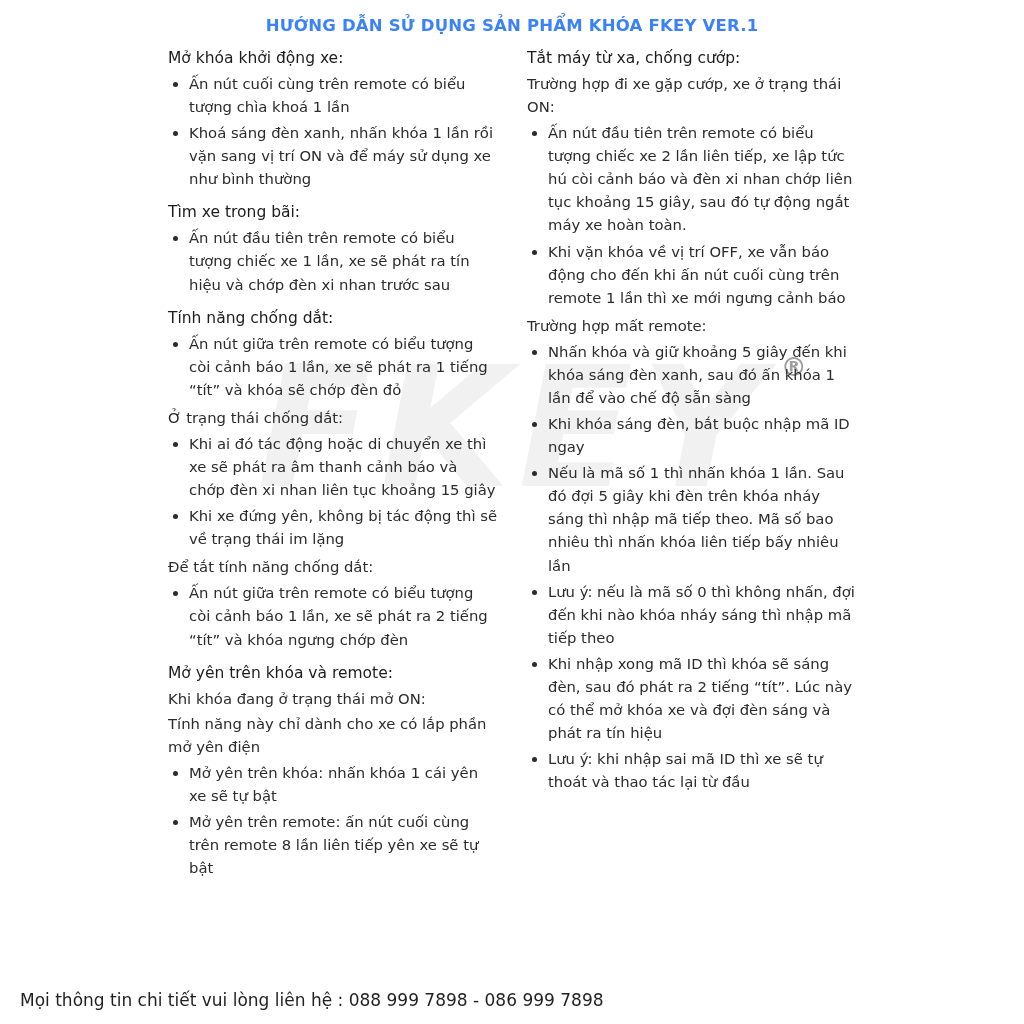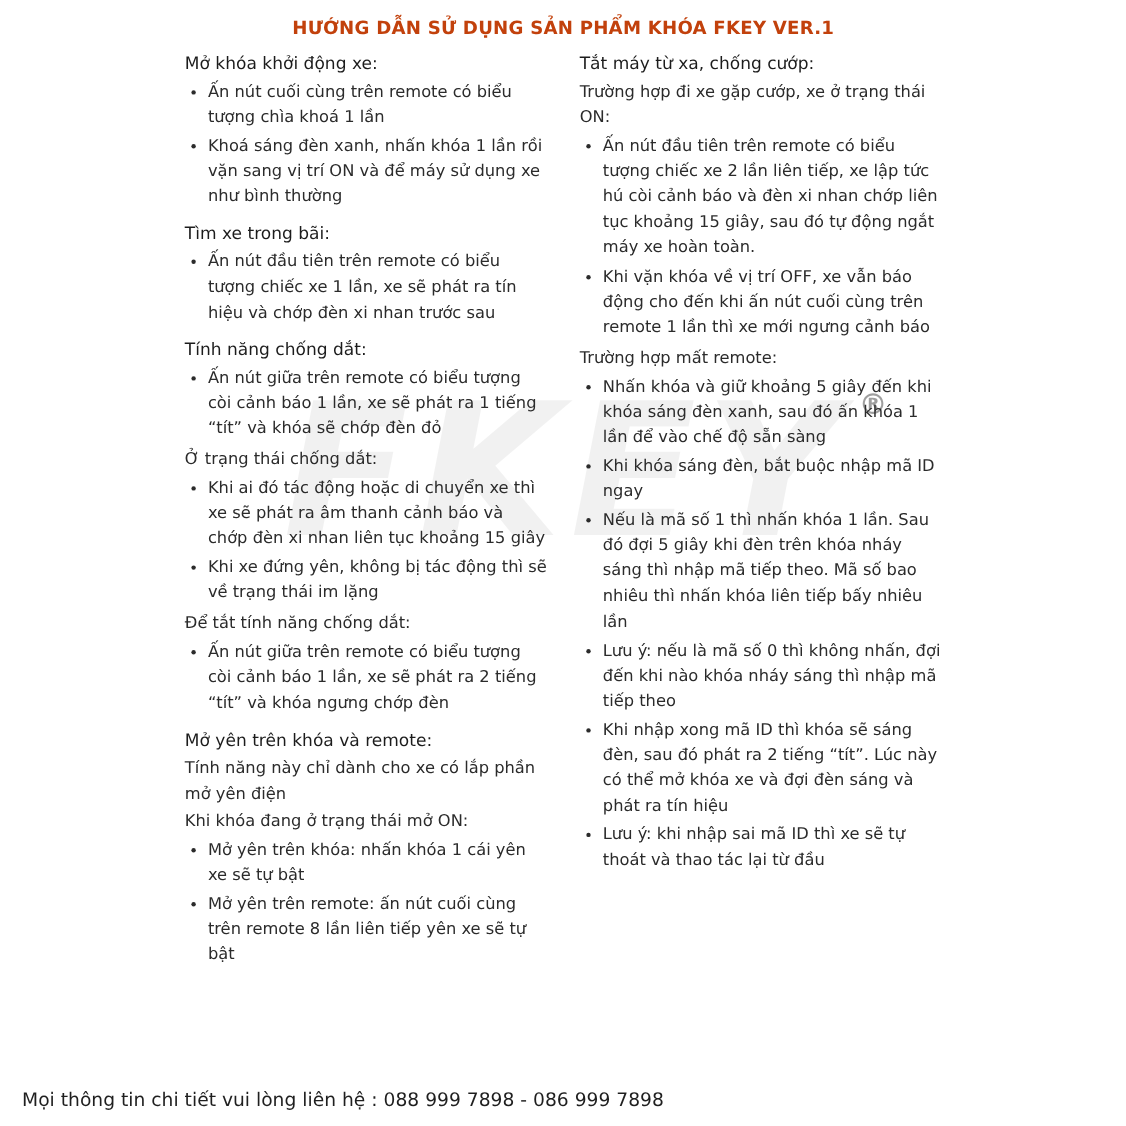--- a/index.html
+++ b/index.html
@@ -9,21 +9,21 @@
     font-family: "DejaVu Sans", "Liberation Sans", sans-serif;
     color: #2b2b2b;
     position: relative;
     overflow: hidden;
   }
   .page { position: relative; width: 1024px; height: 1024px; padding-top: 12px; }
   .title {
     text-align: center;
     font-size: 16.5px;
     font-weight: 700;
-    color: #c2410c;
+    color: #3b82f6;
     letter-spacing: 0.2px;
     margin: 4px 0 14px 0;
     position: relative;
     z-index: 2;
   }
   .columns {
     width: 688px;
     margin: 0 auto;
     display: flex;
     gap: 30px;
@@ -124,22 +124,22 @@
             <li>Khi ai đó tác động hoặc di chuyển xe thì xe sẽ phát ra âm thanh cảnh báo và chớp đèn xi nhan liên tục khoảng 15 giây</li>
             <li>Khi xe đứng yên, không bị tác động thì sẽ về trạng thái im lặng</li>
           </ul>
           <p class="intro">Để tắt tính năng chống dắt:</p>
           <ul class="bullets">
             <li>Ấn nút giữa trên remote có biểu tượng còi cảnh báo 1 lần, xe sẽ phát ra 2 tiếng “tít” và khóa ngưng chớp đèn</li>
           </ul>
         </section>
         <section class="section">
           <h2 class="section-heading">Mở yên trên khóa và remote:</h2>
+          <p class="intro">Khi khóa đang ở trạng thái mở ON:</p>
           <p class="intro">Tính năng này chỉ dành cho xe có lắp phần mở yên điện</p>
-          <p class="intro">Khi khóa đang ở trạng thái mở ON:</p>
           <ul class="bullets">
             <li>Mở yên trên khóa: nhấn khóa 1 cái yên xe sẽ tự bật</li>
             <li>Mở yên trên remote: ấn nút cuối cùng trên remote 8 lần liên tiếp yên xe sẽ tự bật</li>
           </ul>
         </section>
       </div>
       <div class="column">
         <section class="section">
           <h2 class="section-heading">Tắt máy từ xa, chống cướp:</h2>
           <p class="intro">Trường hợp đi xe gặp cướp, xe ở trạng thái ON:</p>

